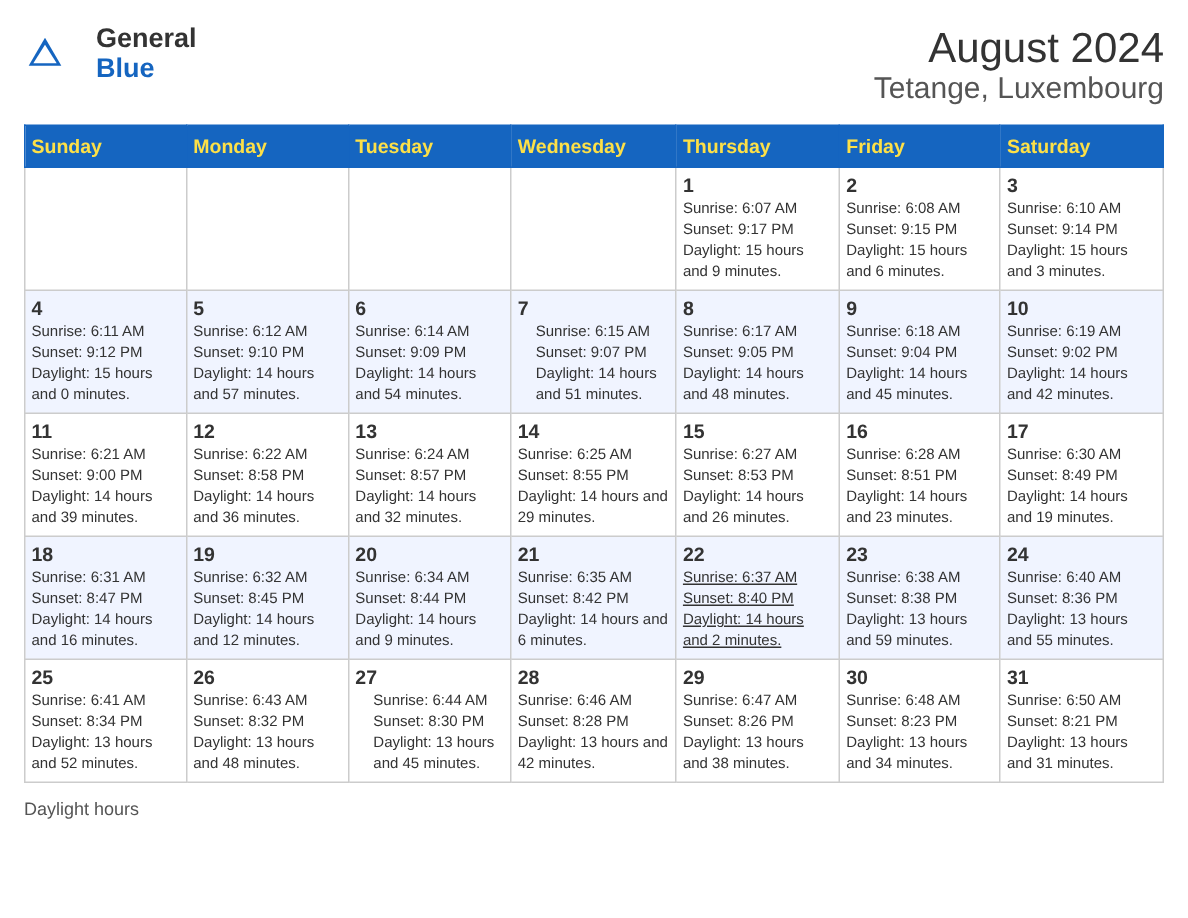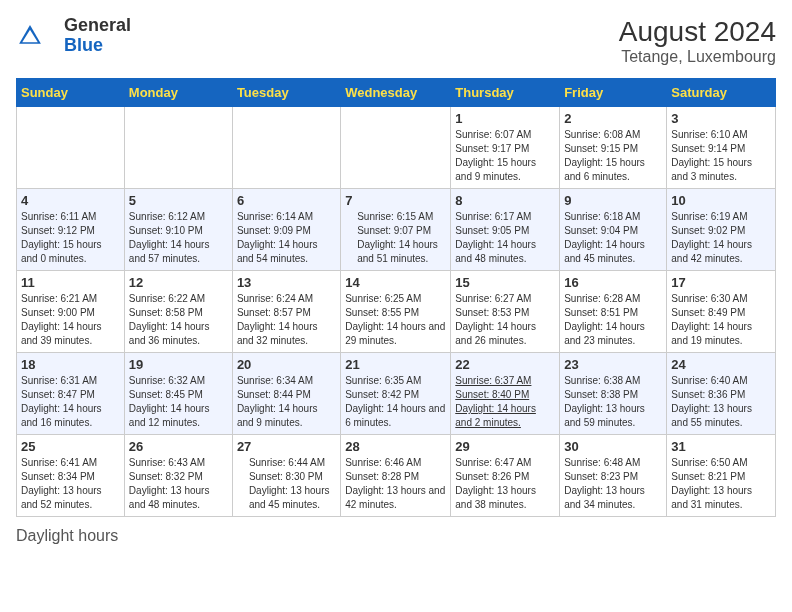--- a/index.html
+++ b/index.html
@@ -34,21 +34,21 @@
     }
     .title-block {
       text-align: right;
     }
     .month-title {
       font-size: 28px;
       font-weight: normal;
       color: #333;
     }
     .location {
-      font-size: 16px;
+      font-size: 20px;
       color: #555;
     }
     table {
       width: 100%;
       border-collapse: collapse;
       font-size: 11px;
     }
     thead tr th {
       background: #1565c0;
       color: #fde047;
@@ -79,21 +79,21 @@
     .day-info {
       font-size: 10px;
       color: #333;
       line-height: 1.4;
     }
     .empty-cell {
       background: #fff !important;
     }
     .footer {
       margin-top: 10px;
-      font-size: 16px;
+      font-size: 12px;
       color: #555;
     }
   </style>
 </head>
 <body>
 
 <div class="header">
   <div class="logo">
     <svg class="logo-icon" viewBox="0 0 36 36">
       <polygon points="18,4 32,28 4,28" fill="#1565c0"></polygon>

